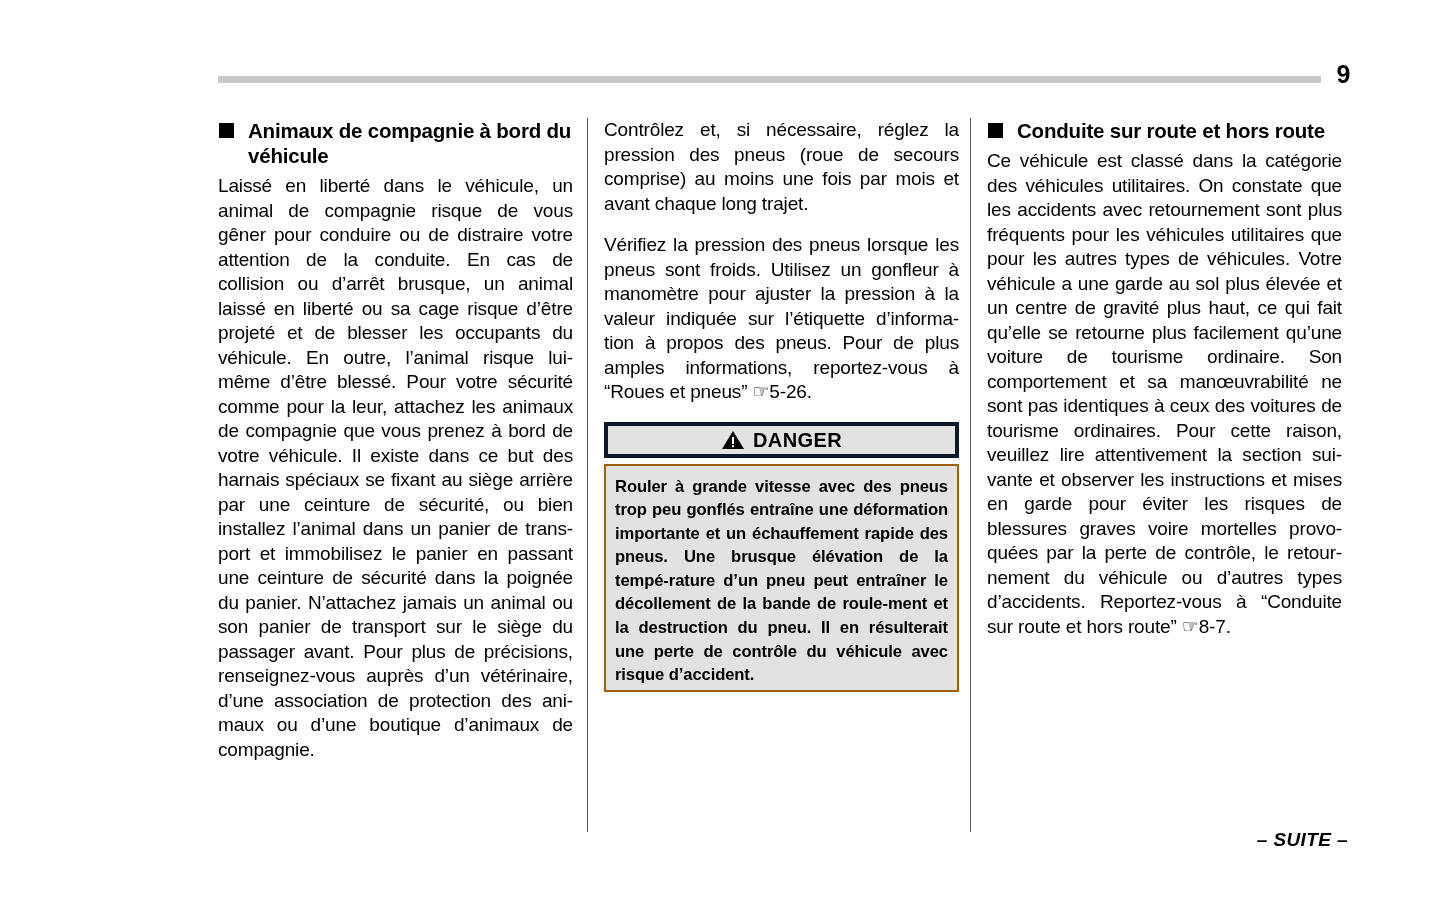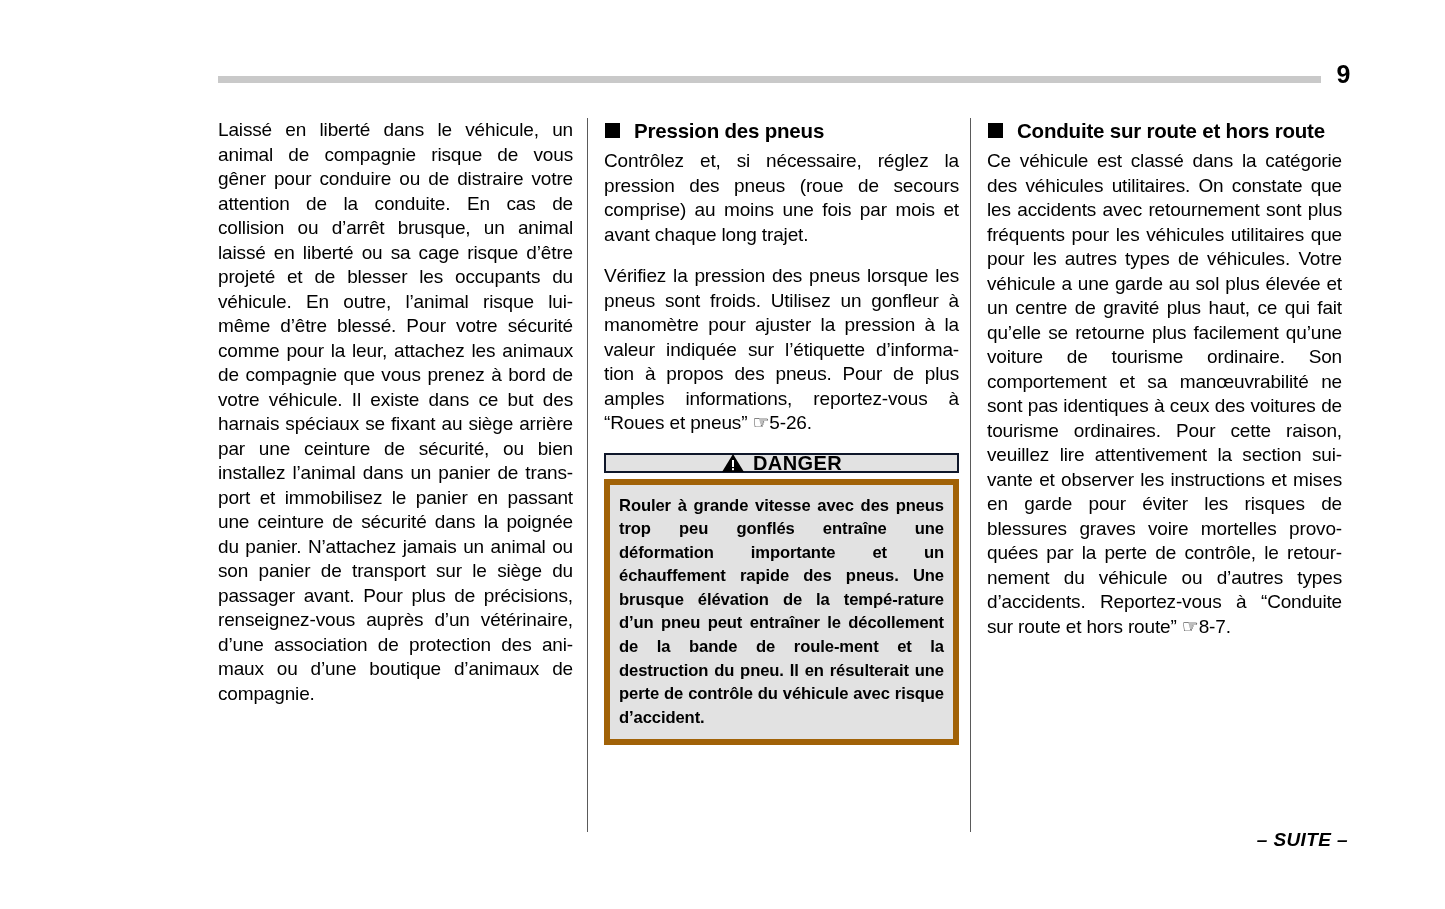--- a/index.html
+++ b/index.html
@@ -96,45 +96,45 @@
   p.body:last-child { margin-bottom: 0; }
   p.body.last-natural {
     text-align-last: left;
   }
 
   
   .danger-block {
     margin-top: 13px;
   }
   .danger-header {
-    border: 2px solid #0f172a;
+    border: 4px solid #0f172a;
     background: #e2e2e2;
-    height: 20px;
+    height: 36px;
     display: flex;
     align-items: center;
     justify-content: center;
     box-sizing: border-box;
   }
   .danger-header .tri-icon {
     width: 24px;
     height: 20px;
     margin-right: 8px;
     display: block;
   }
   .danger-title {
     font-size: 20px;
     font-weight: bold;
     letter-spacing: 0.4px;
     line-height: 1;
   }
   .danger-body {
-    border: 6px solid #a16207;
+    border: 2px solid #a16207;
     background: #e2e2e2;
     margin-top: 6px;
-    padding: 9px 9px 10px 9px;
+    padding: 9px 9px 3px 9px;
     box-sizing: border-box;
   }
   .danger-body p {
     margin: 0;
     font-size: 16.6px;
     font-weight: bold;
     line-height: 23.6px;
     text-align: justify;
     text-justify: inter-word;
     letter-spacing: -0.1px;
@@ -157,28 +157,28 @@
 
 <div class="page">
 
   <div class="header-rule"></div>
   <div class="page-number">9</div>
 
   <div class="divider d1"></div>
   <div class="divider d2"></div>
 
   <div class="col col1">
+    <h2 class="heading">
+      <span class="bullet"></span>
+      <span>Animaux de compagnie à bord du véhicule</span>
+    </h2>
     <p class="body last-natural">Laissé en liberté dans le véhicule, un animal de compagnie risque de vous gêner pour conduire ou de distraire votre attention de la conduite. En cas de collision ou d’arrêt brusque, un animal laissé en liberté ou sa cage risque d’être projeté et de blesser les occupants du véhicule. En outre, l’animal risque lui-même d’être blessé. Pour votre sécurité comme pour la leur, attachez les animaux de compagnie que vous prenez à bord de votre véhicule. Il existe dans ce but des harnais spéciaux se fixant au siège arrière par une ceinture de sécurité, ou bien installez l’animal dans un panier de trans-port et immobilisez le panier en passant une ceinture de sécurité dans la poignée du panier. N’attachez jamais un animal ou son panier de transport sur le siège du passager avant. Pour plus de précisions, renseignez-vous auprès d’un vétérinaire, d’une association de protection des ani-maux ou d’une boutique d’animaux de compagnie.</p>
   </div>
 
   <div class="col col2">
-    <h2 class="heading">
-      <span class="bullet"></span>
-      <span>Pression des pneus</span>
-    </h2>
     <p class="body last-natural">Contrôlez et, si nécessaire, réglez la pression des pneus (roue de secours comprise) au moins une fois par mois et avant chaque long trajet.</p>
     <p class="body last-natural">Vérifiez la pression des pneus lorsque les pneus sont froids. Utilisez un gonfleur à manomètre pour ajuster la pression à la valeur indiquée sur l’étiquette d’informa-tion à propos des pneus. Pour de plus amples informations, reportez-vous à “Roues et pneus” ☞5-26.</p>
 
     <div class="danger-block">
       <div class="danger-header">
         <svg class="tri-icon" viewBox="0 0 24 20" aria-hidden="true">
           <polygon points="12,1 23,19 1,19" fill="#000000"></polygon>
           <rect x="11" y="7" width="2" height="7" fill="#ffffff"></rect>
           <rect x="11" y="15.2" width="2" height="2" fill="#ffffff"></rect>
         </svg>

